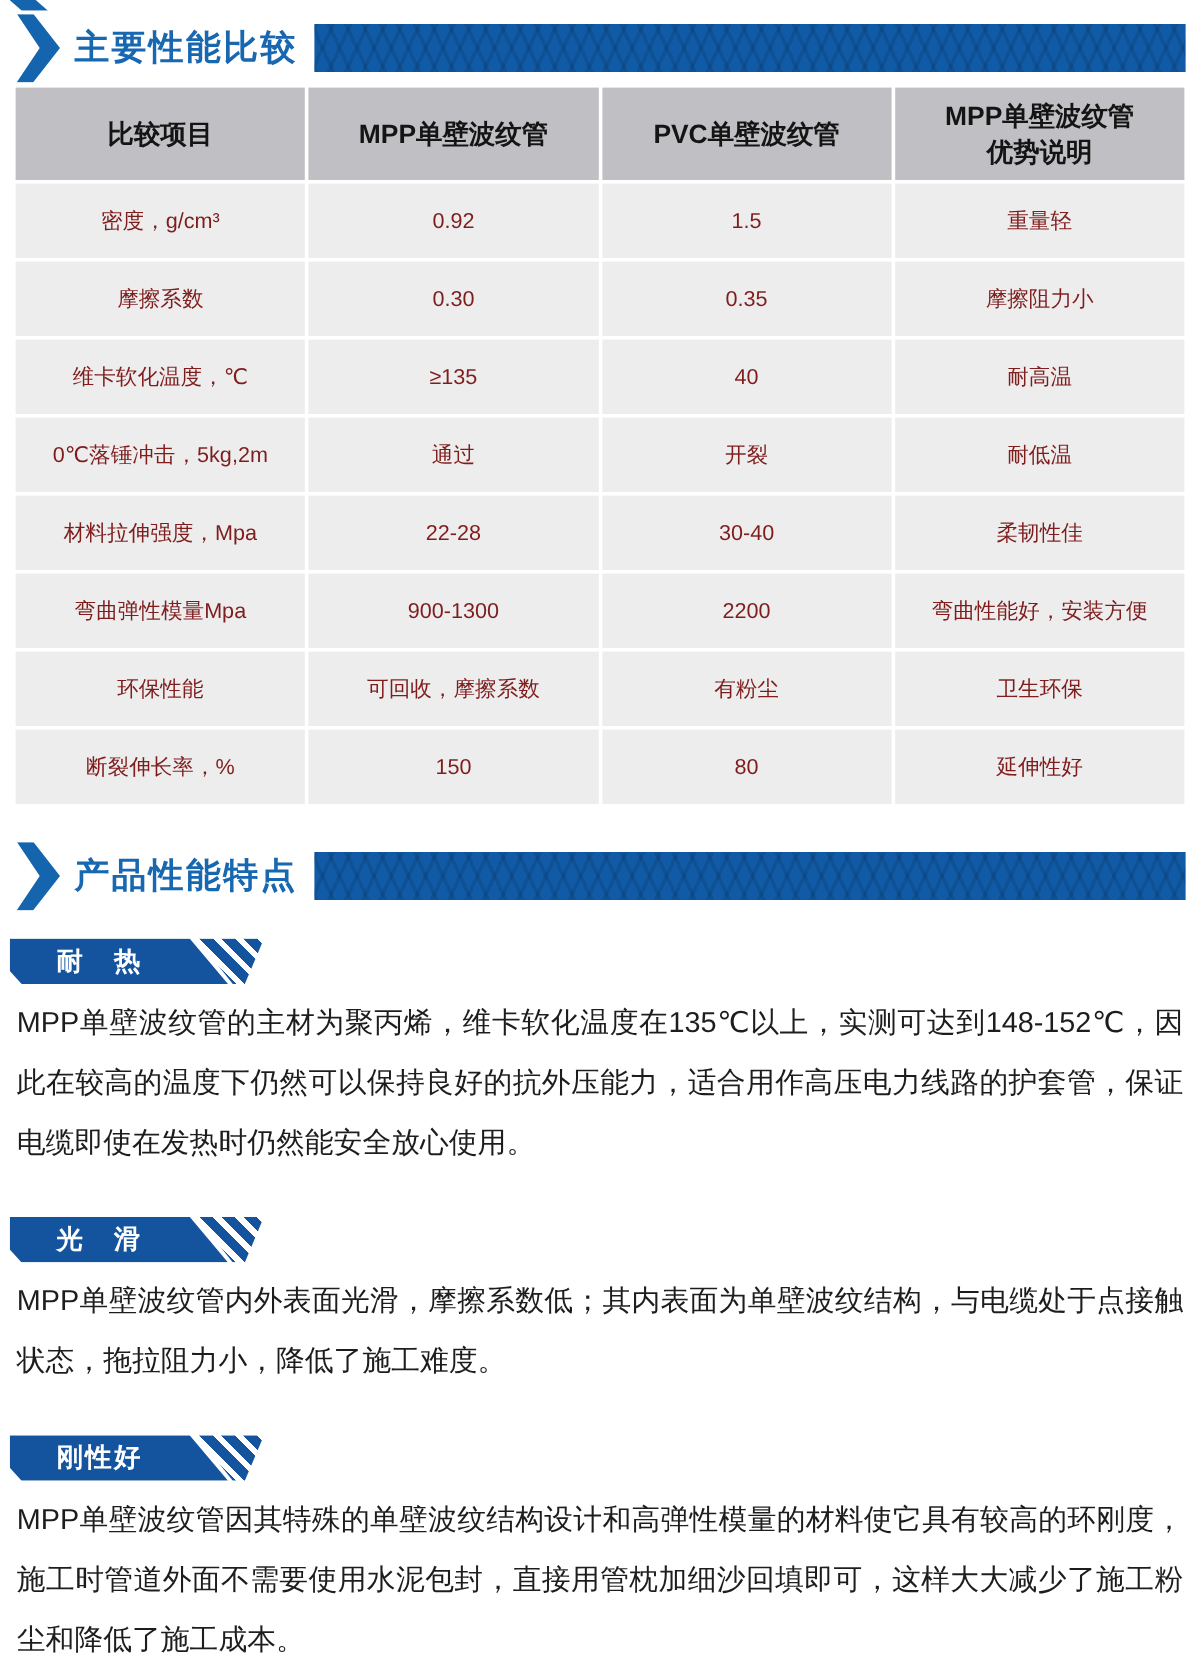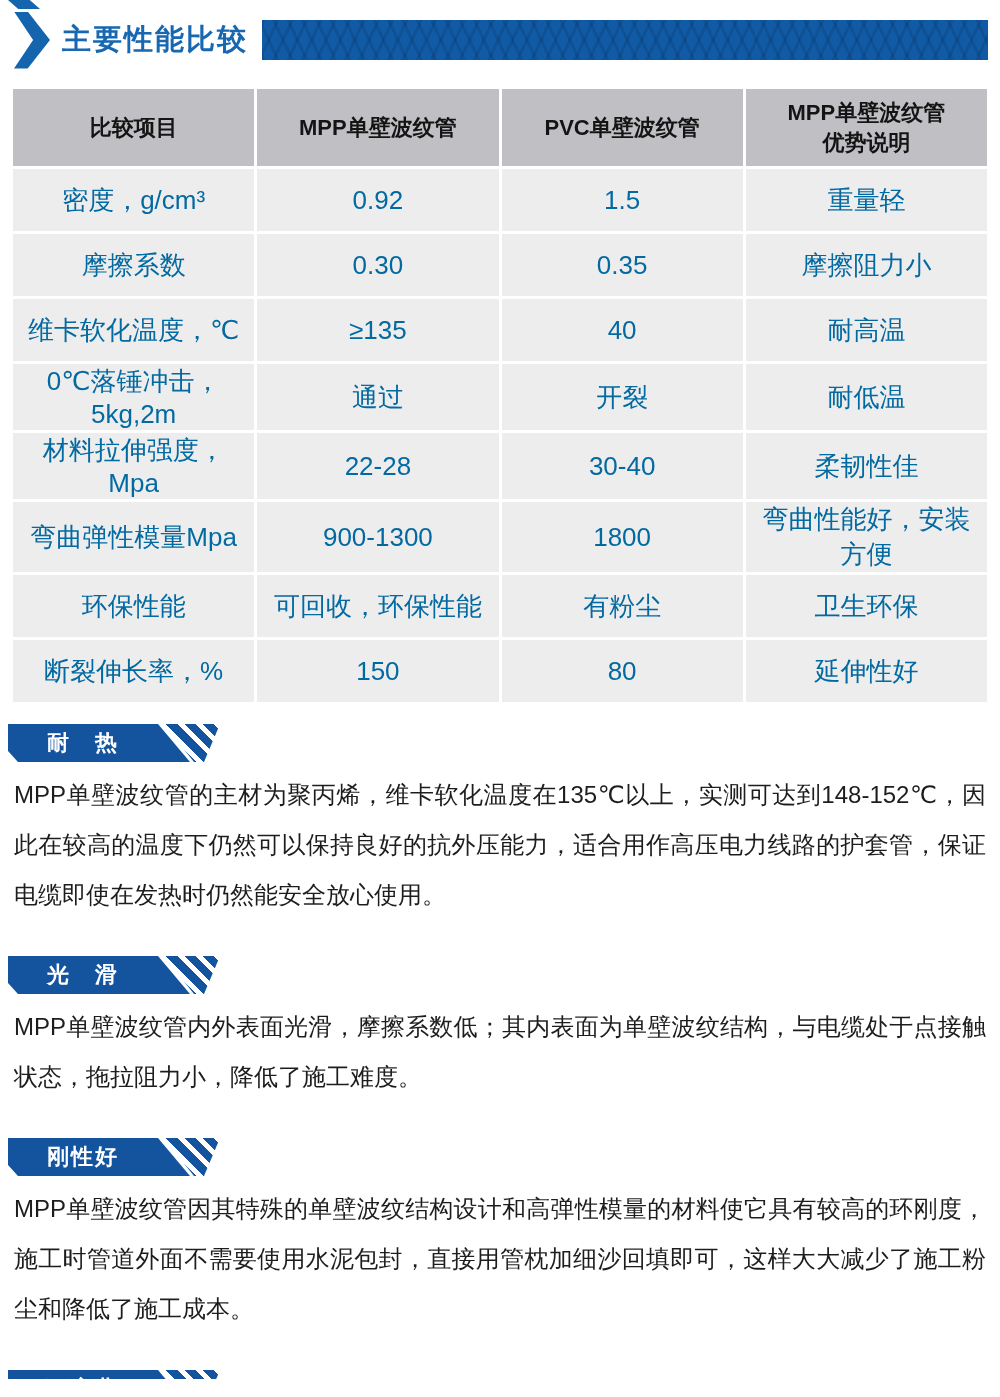--- a/index.html
+++ b/index.html
@@ -17,25 +17,25 @@
   .chev { flex:0 0 auto; width:36px; height:57px; background:#1565AE; margin-right:12px;
           clip-path:polygon(0 0, 38% 0, 100% 50%, 38% 100%, 0 100%, 53% 50%); }
   .sec-title { margin:0 14px 0 0; font-size:29px; font-weight:bold; color:#1767B1;
                letter-spacing:2px; white-space:nowrap; }
   .banner { flex:1; height:40px; margin-right:12px; background-color:#115AA6;
             background-image:
               repeating-linear-gradient(65deg,  rgba(0,0,0,0.10) 0 3px, transparent 3px 13px),
               repeating-linear-gradient(115deg, rgba(0,0,0,0.10) 0 3px, transparent 3px 13px); }
 
   
-  .perf-table { margin:19px 13px 0 13px; display:grid; grid-template-columns:repeat(4,1fr);
+  .perf-table { margin:3px 13px 0 13px; display:grid; grid-template-columns:repeat(4,1fr);
                 gap:3px; background:#fff; }
   .trow { display:contents; }
   .cell { background:#EDEDEE; min-height:62px; display:flex; align-items:center; justify-content:center;
-          text-align:center; font-size:26px; color:#0369a1; padding:0 6px; }
+          text-align:center; font-size:18px; color:#7f1d1d; padding:0 6px; }
   .cell.th { background:#C0C0C4; min-height:77px; font-size:22px; font-weight:bold; color:#141414;
              white-space:pre-line; line-height:1.35; }
 
   
   .features { margin-top:22px; }
   .feature { margin:0 0 0 0; }
   .feature + .feature { margin-top:36px; }
   .feat-label { position:relative; width:212px; height:38px; margin-left:8px;text-align:right; }
   .feat-label::before { content:""; position:absolute; left:0; top:0; width:182px; height:38px;
           background:#14549E;
@@ -97,37 +97,42 @@
     </div>
     <div class="trow">
       <div class="cell">材料拉伸强度，Mpa</div>
       <div class="cell">22-28</div>
       <div class="cell">30-40</div>
       <div class="cell">柔韧性佳</div>
     </div>
     <div class="trow">
       <div class="cell">弯曲弹性模量Mpa</div>
       <div class="cell">900-1300</div>
-      <div class="cell">1800</div>
+      <div class="cell">2200</div>
       <div class="cell">弯曲性能好，安装方便</div>
     </div>
     <div class="trow">
       <div class="cell">环保性能</div>
-      <div class="cell">可回收，环保性能</div>
+      <div class="cell">可回收，摩擦系数</div>
       <div class="cell">有粉尘</div>
       <div class="cell">卫生环保</div>
     </div>
     <div class="trow">
       <div class="cell">断裂伸长率，%</div>
       <div class="cell">150</div>
       <div class="cell">80</div>
       <div class="cell">延伸性好</div>
     </div>
   </div>
 
+  <div class="sec-header second">
+    <span class="chev"></span>
+    <h1 class="sec-title">产品性能特点</h1>
+    <div class="banner"></div>
+  </div>
 
   <div class="features">
 
     <section class="feature">
       <div class="feat-label">
         <span class="feat-label-text">耐　热</span>
       </div>
       <p class="feat-para">MPP单壁波纹管的主材为聚丙烯，维卡软化温度在135℃以上，实测可达到148-152℃，因此在较高的温度下仍然可以保持良好的抗外压能力，适合用作高压电力线路的护套管，保证电缆即使在发热时仍然能安全放心使用。</p>
     </section>
 

